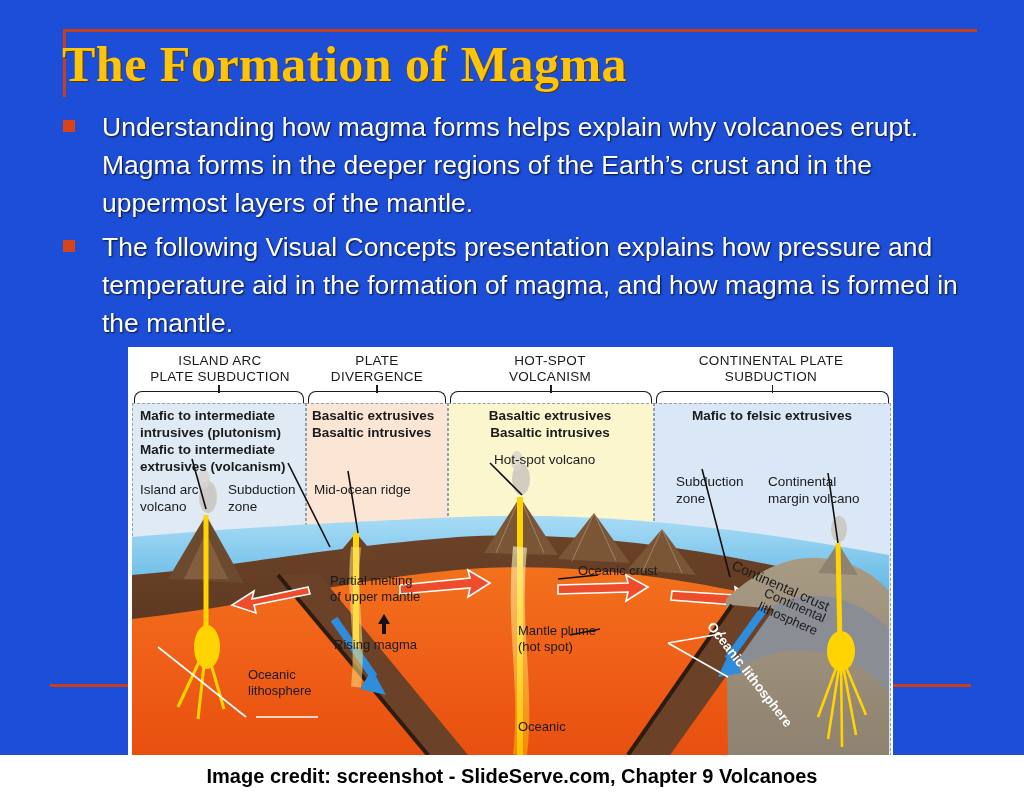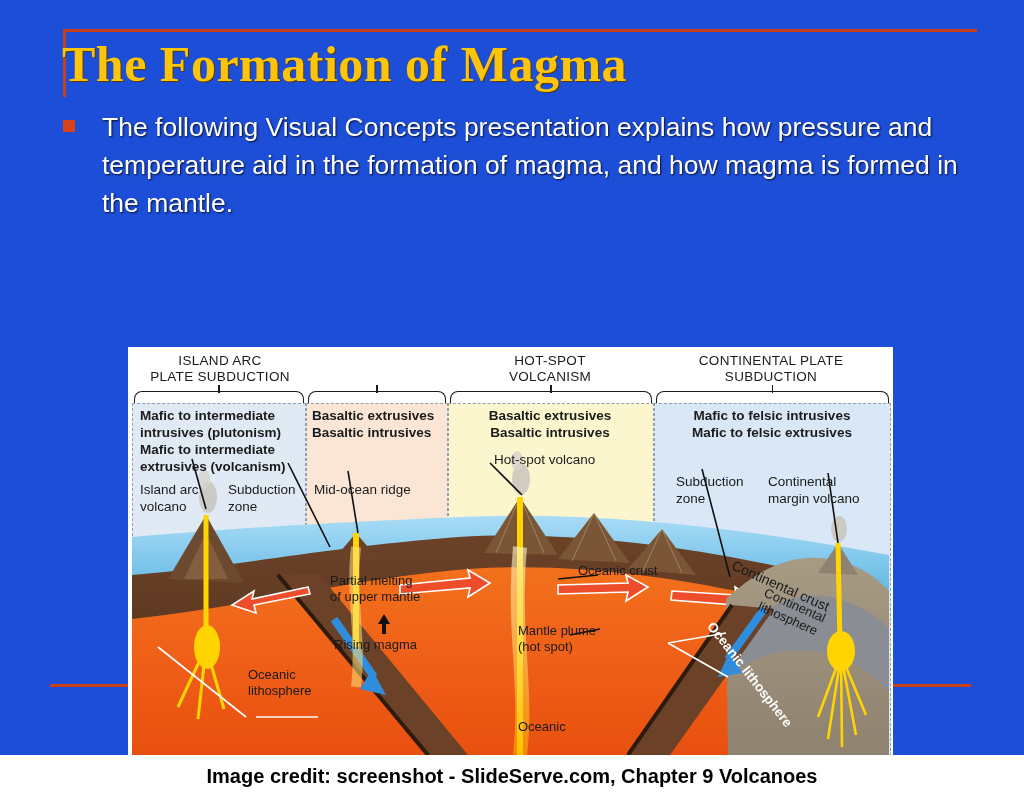--- a/index.html
+++ b/index.html
@@ -87,30 +87,38 @@
   <div class="rule-top"></div>
   <div class="rule-left-vert"></div>
   <div class="rule-low-left"></div>
   <div class="rule-low-right"></div>
 
   <div class="title">The Formation of Magma</div>
 
   <div class="bullets">
     <div class="bullet">
       <span class="marker"></span>
+      <span class="btext">Understanding how magma forms helps explain why volcanoes erupt. Magma forms in the deeper regions of the Earth’s crust and in the uppermost layers of the mantle.</span>
+    </div>
+    <div class="bullet">
+      <span class="marker"></span>
       <span class="btext"> The following Visual Concepts presentation explains how pressure and temperature aid in the formation of magma, and how magma is formed in the mantle.</span>
     </div>
   </div>
 
   <div class="diagram">
 
     <div class="dg-headers">
       <div class="dg-head" style="left:4px;top:2px;width:176px;">
         <div>ISLAND ARC</div>
         <div>PLATE SUBDUCTION</div>
+      </div>
+      <div class="dg-head" style="left:176px;top:2px;width:146px;">
+        <div>PLATE</div>
+        <div>DIVERGENCE</div>
       </div>
       <div class="dg-head" style="left:524px;top:2px;width:238px;">
         <div>CONTINENTAL PLATE</div>
         <div>SUBDUCTION</div>
       </div>
       <div class="dg-head" style="left:322px;top:2px;width:200px;">
         <div>HOT-SPOT</div>
         <div>VOLCANISM</div>
       </div>
     </div>
@@ -262,21 +270,20 @@
     </div>
     <div class="plabel" style="left:186px;top:134px;">Mid-ocean ridge</div>
 
     <div class="plabel b c" style="left:322px;top:60px;width:200px;">
       <div>Basaltic extrusives</div>
       <div>Basaltic intrusives</div>
     </div>
     <div class="plabel" style="left:366px;top:104px;">Hot-spot volcano</div>
 
     <div class="plabel b c" style="left:528px;top:60px;width:232px;">
-      <div>Mafic to felsic intrusives</div>
       <div>Mafic to felsic extrusives</div>
     </div>
     <div class="plabel" style="left:548px;top:126px;">
       <div>Subduction</div>
       <div>zone</div>
     </div>
     <div class="plabel" style="left:640px;top:126px;">
       <div>Continental</div>
       <div>margin volcano</div>
     </div>

